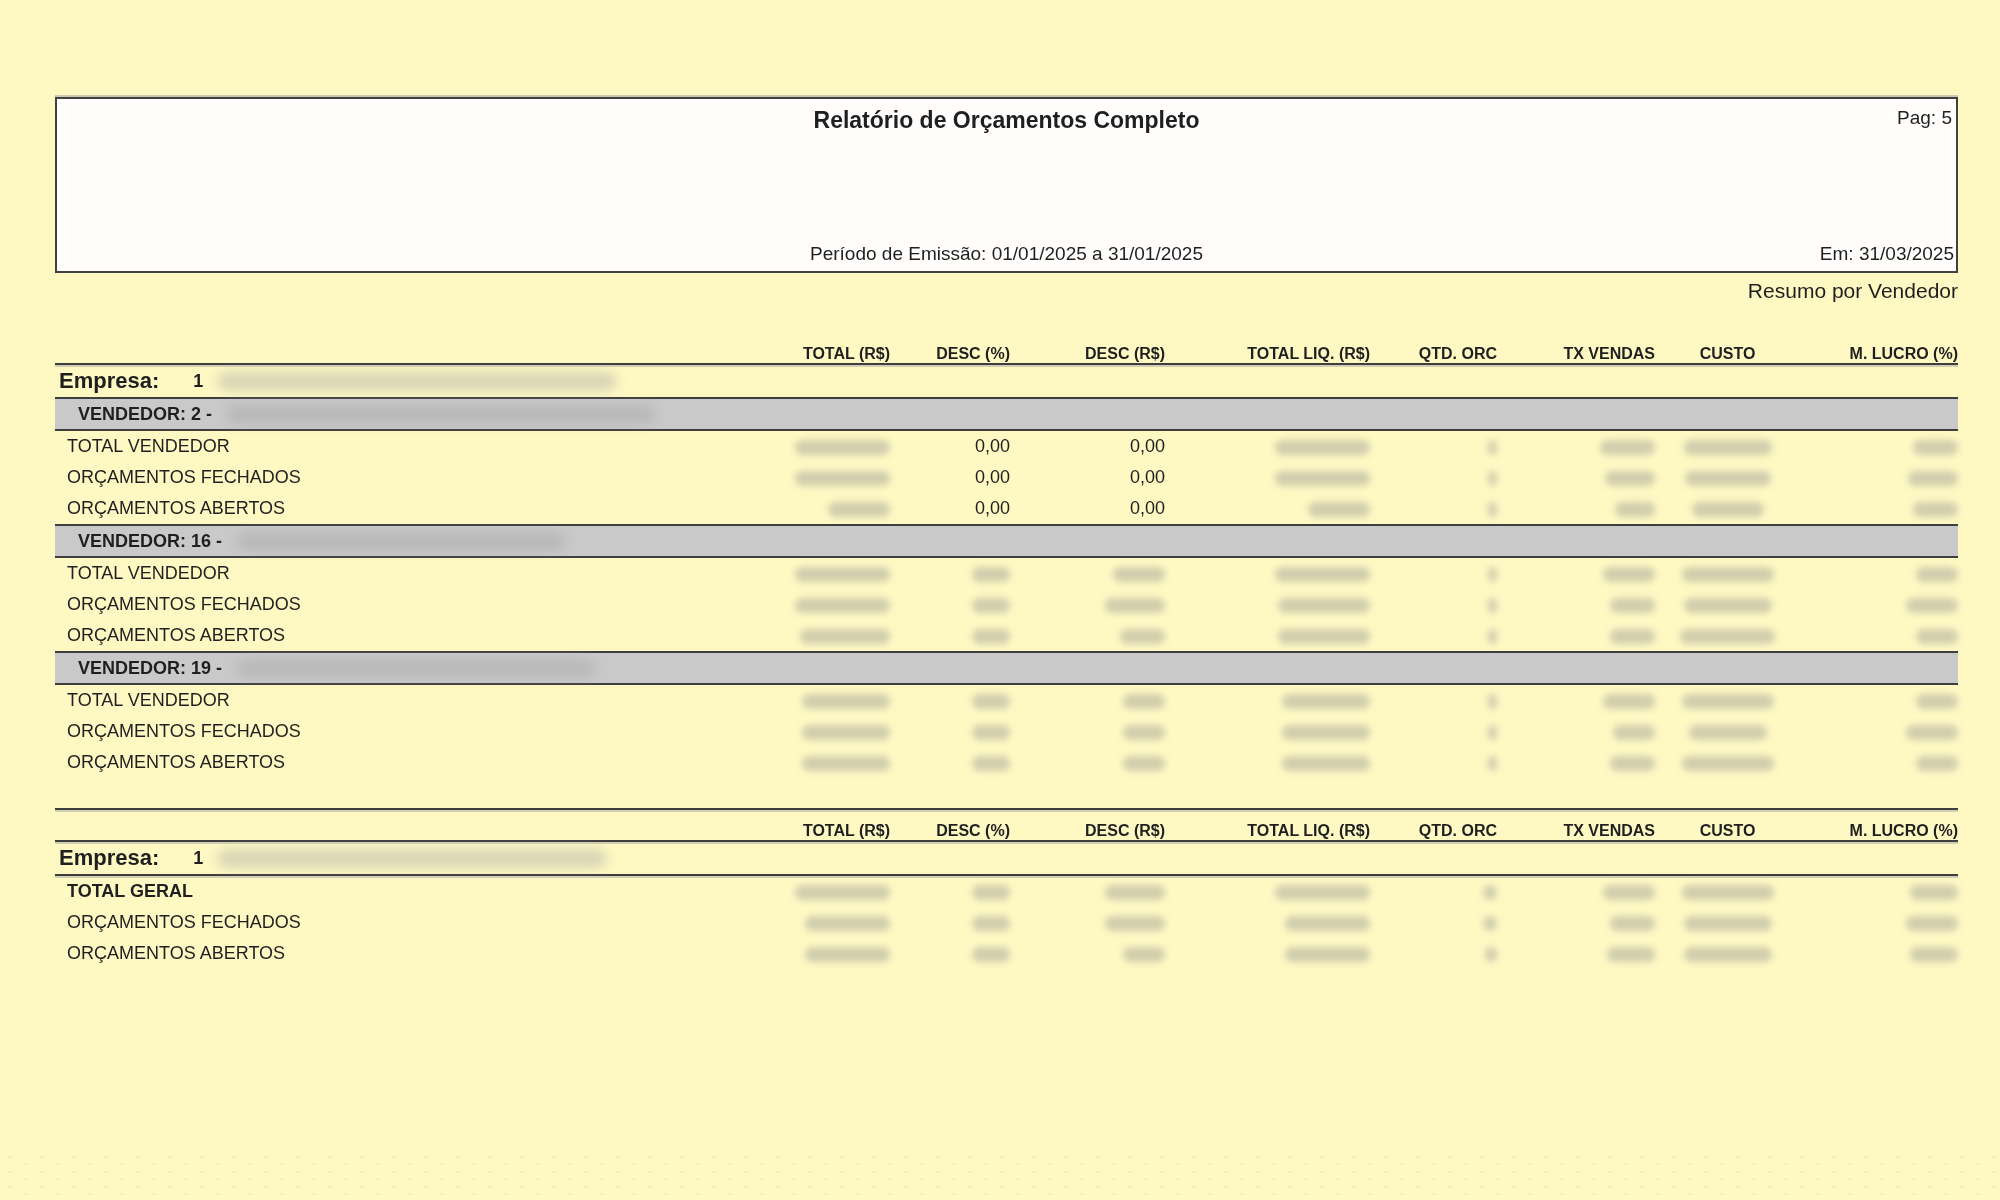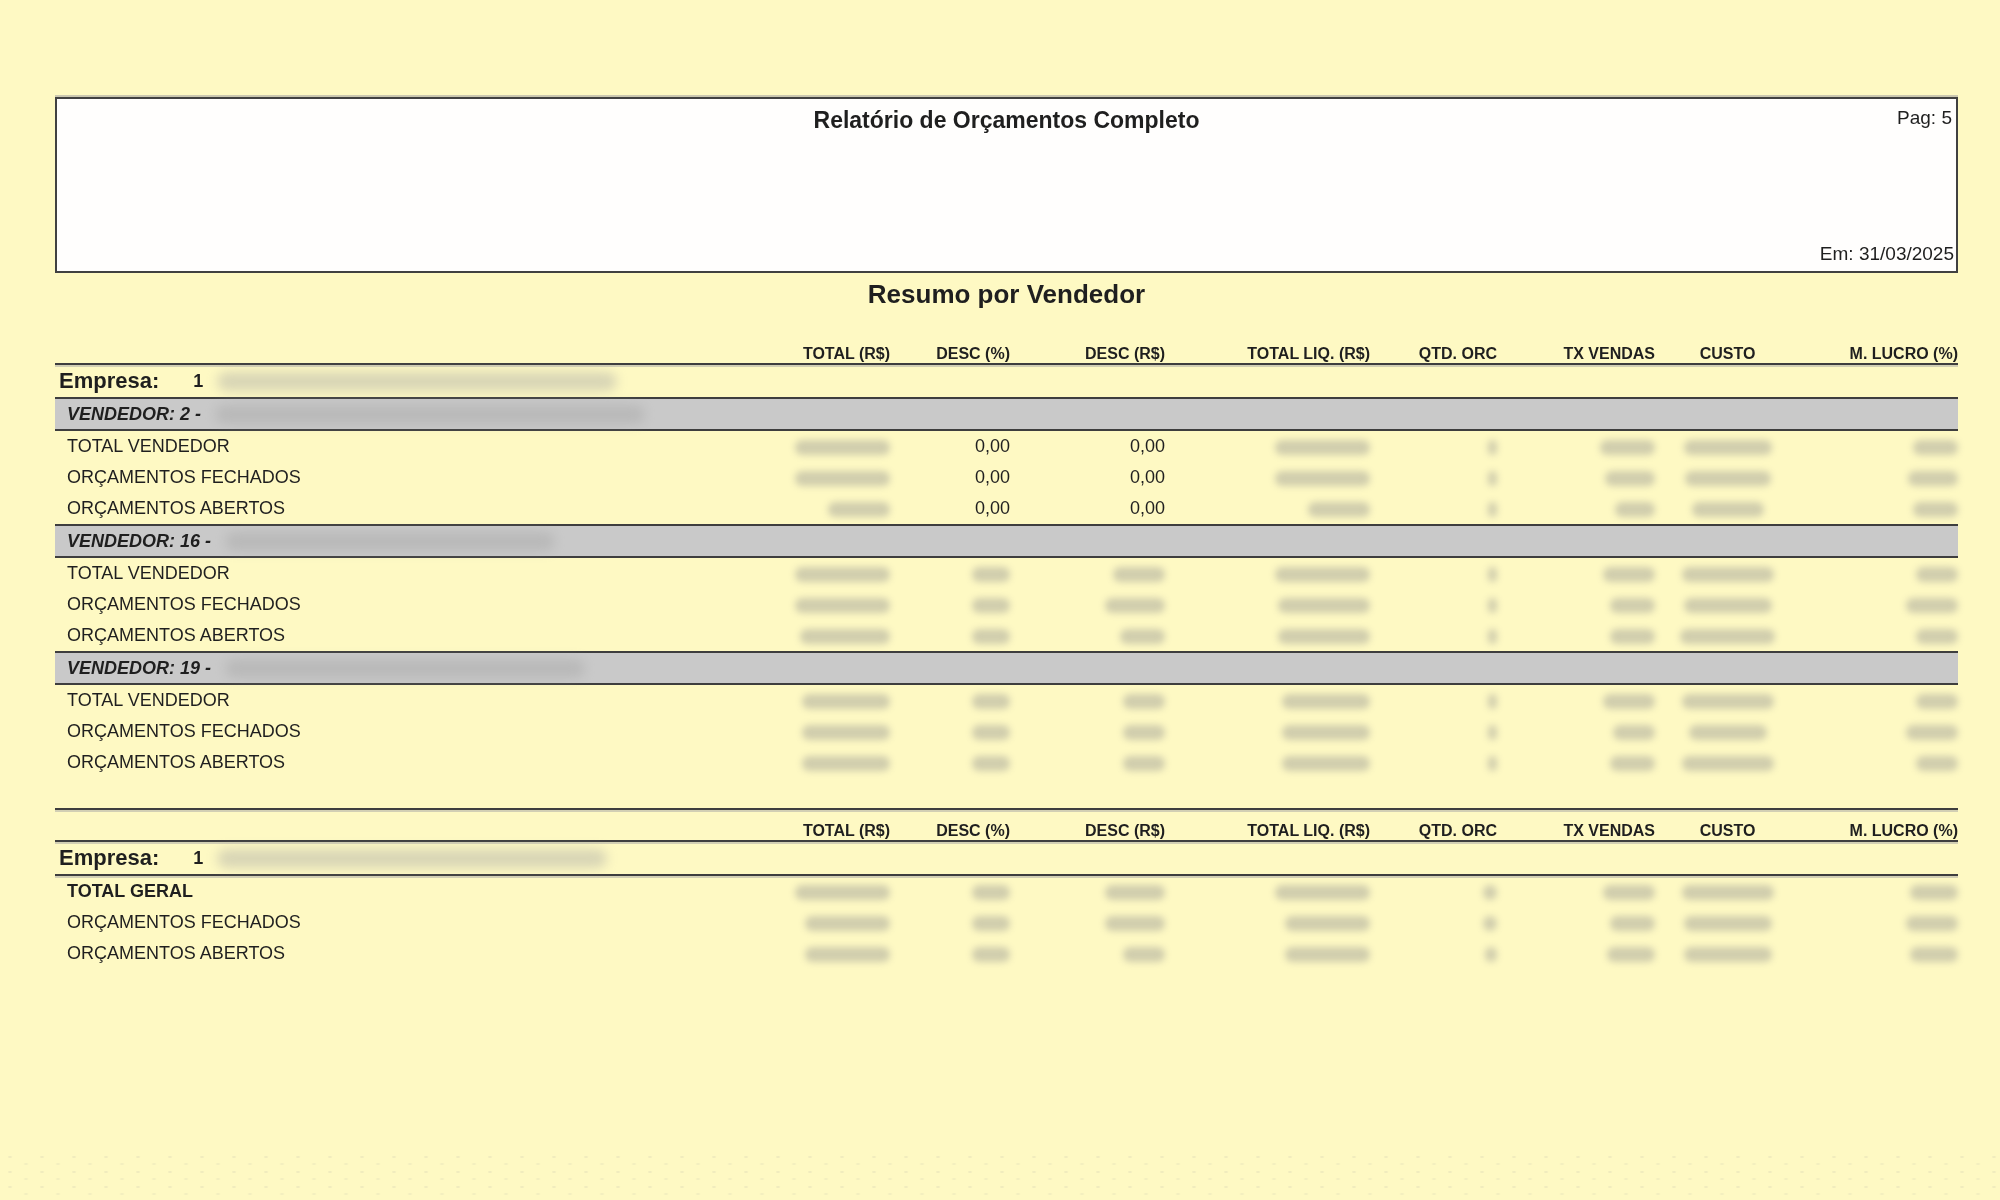--- a/index.html
+++ b/index.html
@@ -25,22 +25,22 @@
     text-align: center; font-weight: bold; font-size: 23px;
   }
   .hb-page { position: absolute; top: 8px; right: 4px; font-size: 19px; }
   .hb-period {
     position: absolute; bottom: 6px; left: 0; right: 0;
     text-align: center; font-size: 19px;
   }
   .hb-em { position: absolute; bottom: 6px; right: 2px; font-size: 19px; background:#fffefd; padding-left:6px; }
   
   .sec-title {
-    margin-top: 6px; text-align: center;
-    font-weight: bold; font-size: 26px; height: 28px;
+    margin-top: 6px; text-align: right;
+    font-weight: normal; font-size: 21px; height: 28px;
   }
   
   .thead { display: flex; align-items: flex-end; height: 30px; margin-top: 26px; }
   .thead .cell { font-weight: bold; font-size: 16px; white-space: nowrap; }
   .thead2 { margin-top: 2px; height: 28px; }
   .lbl   { width: 545px; padding-left: 12px; font-size: 18px; white-space: nowrap; }
   .cell  { text-align: right; font-size: 18px; white-space: nowrap; }
   .c1 { width: 290px; } .c2 { width: 120px; } .c3 { width: 155px; }
   .c4 { width: 205px; } .c5 { width: 155px; padding-right: 28px; }
   .c6 { width: 130px; } .c7 { width: 145px; text-align: center; } .c8 { width: 158px; }
@@ -50,21 +50,21 @@
   }
   .rule-sp { margin-top: 30px; }
   .empresa-row { display: flex; align-items: center; height: 32px; }
   .emp-lbl { font-weight: bold; font-size: 22px; padding-left: 4px; }
   .emp-num { font-size: 18px; font-weight: bold; margin-left: 34px; }
   .band {
     display: flex; align-items: center; height: 34px;
     background: #c9c9c9;
     border-top: 2px solid #3e3e3e; border-bottom: 2px solid #3e3e3e;
   }
-  .band-lbl { font-weight: bold; font-size: 18px; padding-left: 12px; white-space: nowrap; font-style: italic; }
+  .band-lbl { font-weight: bold; font-size: 18px; padding-left: 23px; white-space: nowrap; }
   .trow { display: flex; align-items: center; height: 31px; }
   .trow.bold .lbl { font-weight: bold; }
   
   .name-blob {
     display: inline-block; height: 19px; margin-left: 14px;
     background: #a3a3a3; opacity: .42; border-radius: 10px;
     filter: blur(6px); vertical-align: middle;
   }
   .vblob {
     display: inline-block; height: 15px;
@@ -83,20 +83,21 @@
   }
 </style>
 </head>
 <body>
 
 <div class="page">
 
   <div class="header-box">
     <div class="hb-title">Relatório de Orçamentos Completo</div>
     <div class="hb-page">Pag: 5</div>
+    <div class="hb-period">Período de Emissão: 01/01/2025 a 31/01/2025</div>
     <div class="hb-em">Em: 31/03/2025</div>
   </div>
 
   <div class="sec-title">Resumo por Vendedor</div>
 
   <div class="thead">
     <div class="lbl"></div>
     <div class="cell c1">TOTAL (R$)</div>
     <div class="cell c2">DESC (%)</div>
     <div class="cell c3">DESC (R$)</div>

